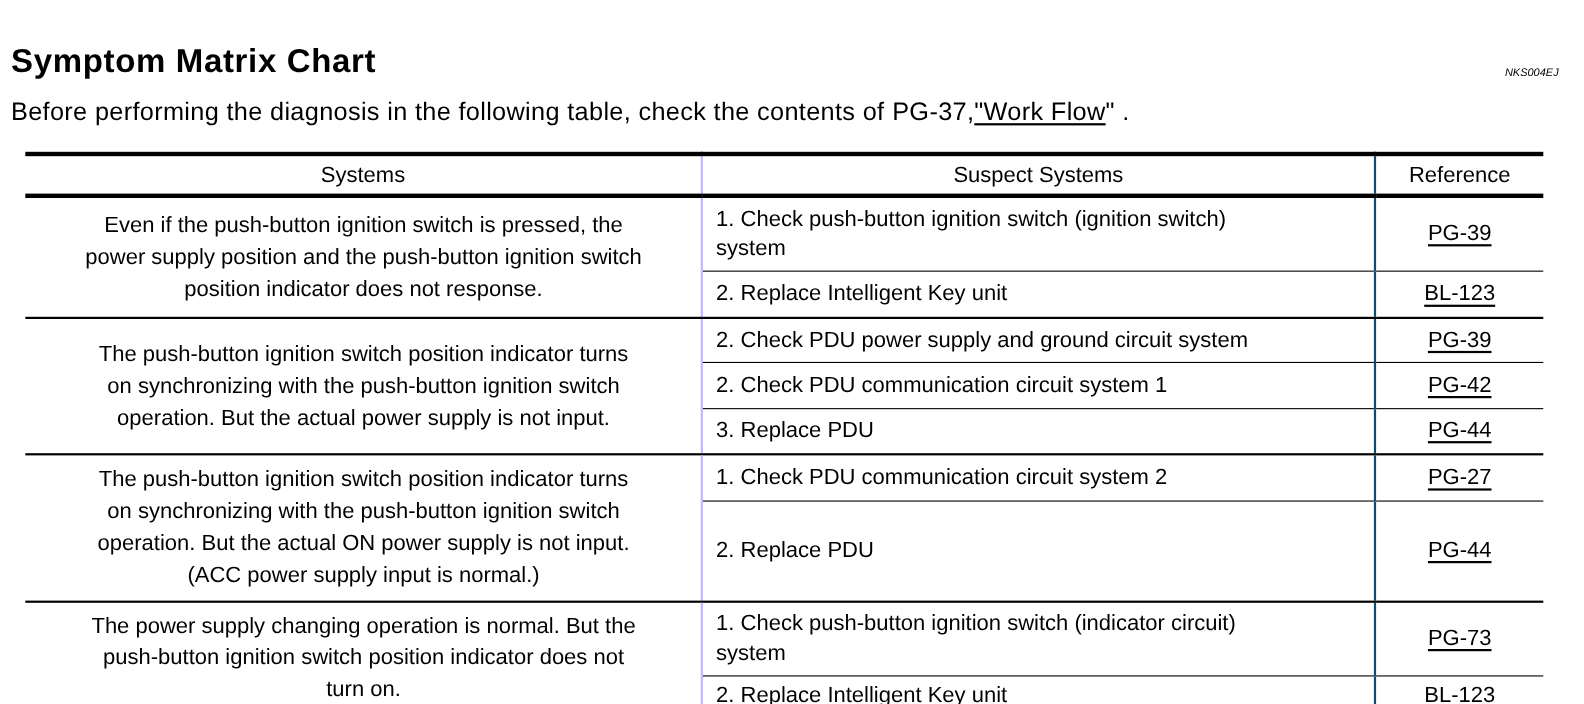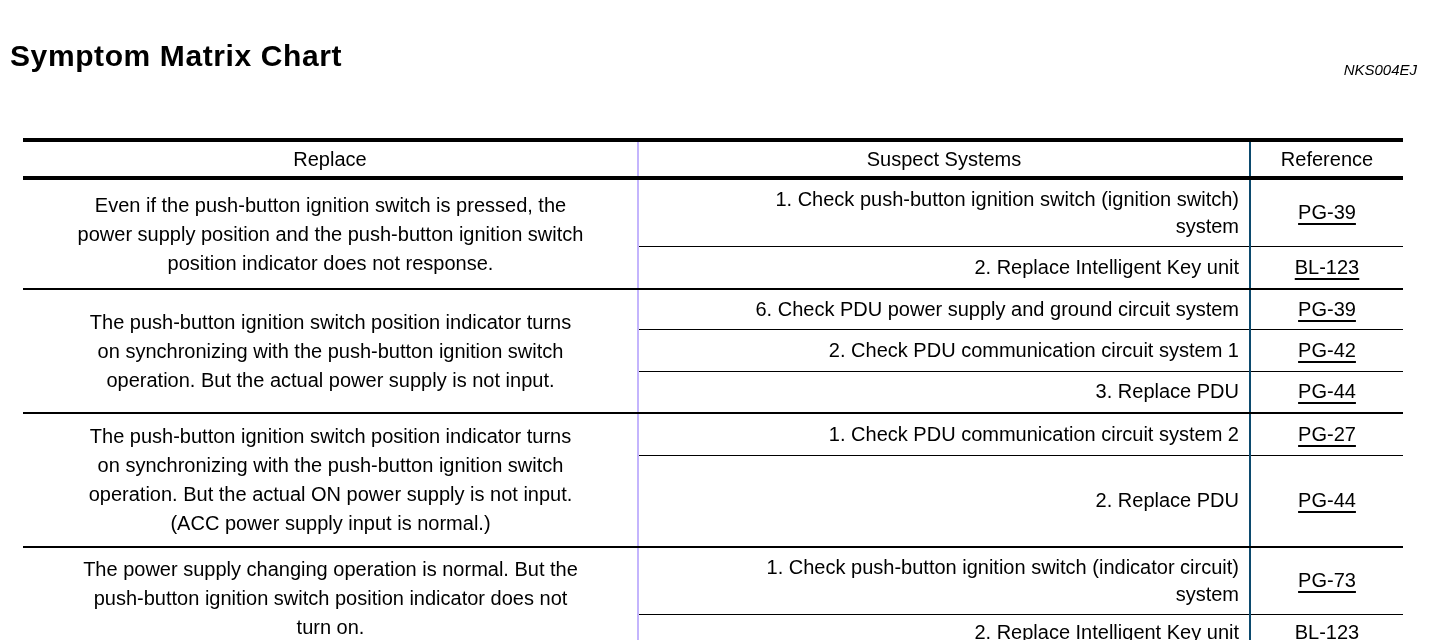--- a/index.html
+++ b/index.html
@@ -2,21 +2,21 @@
 <html><head>
 <meta charset="utf-8">
 <style>
   * { margin:0; padding:0; box-sizing:border-box; }
   html,body { width:1440px; height:640px; background:#ffffff; overflow:hidden;
               font-family:"Liberation Sans", sans-serif; color:#000; }
   .page { position:relative; width:1425px; height:640px;margin-top:37px; }
 
   .page-title { position:absolute; left:10px; top:2px; font-size:30px; font-weight:bold;
                 letter-spacing:0.6px; }
-  .doc-code { position:absolute; right:8px; top:24px; font-size:15px; font-style:italic; }
+  .doc-code { position:absolute; right:8px; top:24px; font-size:10px; font-style:italic; }
 
   .intro { position:absolute; left:10px; top:51px; font-size:23px; letter-spacing:0.3px;
            white-space:nowrap; }
   .intro .ref-chunk { margin-left:7px; }
   .intro .flow-link { text-decoration:underline; text-underline-offset:3px;
                       text-decoration-thickness:2px; color:#000; cursor:pointer; }
 
   table.matrix { position:absolute; left:23px; top:101px; width:1380px;
                  border-collapse:collapse; table-layout:fixed;
                  border-top:4px solid #000; border-bottom:5px solid #000;
@@ -27,46 +27,47 @@
 
   thead th { font-weight:normal; font-size:20px; height:38px; text-align:center;
              vertical-align:middle; border-bottom:4px solid #000; }
   th.sus-h, td.sus { border-left:2px solid #c4b5fd; }
   th.ref-h, td.ref { border-left:2px solid #0c4a6e; }
 
   td { vertical-align:middle; }
   td.sym { padding:6px 10px 6px 11px; line-height:29px; white-space:pre-line;
            border-bottom:2px solid #000;text-align:center; }
   td.sus { padding:4px 10px 4px 12px; line-height:27px; white-space:pre-line;
-           border-bottom:1px solid #000;text-align:right; }
+           border-bottom:1px solid #000; }
   td.ref { text-align:center; border-bottom:1px solid #000; }
   td.group-end { border-bottom:2px solid #000; }
   td.no-border { border-bottom:none; }
   a.ref-link { color:#000; text-decoration:underline; text-underline-offset:4px;
                text-decoration-thickness:2px; cursor:pointer; }
 </style>
 </head>
 <body>
 
 <div class="page">
 
   <h1 class="page-title">Symptom Matrix Chart</h1>
 
   <div class="doc-code">NKS004EJ</div>
 
+  <div class="intro"><span>Before performing the diagnosis in the following table, check the contents of</span><span class="ref-chunk">PG-37,</span><a class="flow-link">"Work Flow</a><span>" .</span></div>
 
   <table class="matrix">
     <colgroup>
       <col class="c-symptom">
         <col class="c-suspect">
         <col class="c-ref">
     </colgroup>
     <thead>
       <tr>
-        <th class="sym-h">Replace</th>
+        <th class="sym-h">Systems</th>
         <th class="sus-h">Suspect Systems</th>
         <th class="ref-h">Reference</th>
       </tr>
     </thead>
     <tbody id="matrix-body">
         <tr style="height: 68px;">
           <td class="sym" rowspan="2">Even if the push-button ignition switch is pressed, the
 power supply position and the push-button ignition switch
 position indicator does not response.</td>
           <td class="sus">1. Check push-button ignition switch (ignition switch)
@@ -74,21 +75,21 @@
           <td class="ref"><a class="ref-link">PG-39</a></td>
         </tr>
         <tr style="height: 43px;">
           <td class="sus group-end">2. Replace Intelligent Key unit</td>
           <td class="ref group-end"><a class="ref-link">BL-123</a></td>
         </tr>
         <tr style="height: 40px;">
           <td class="sym" rowspan="3">The push-button ignition switch position indicator turns
 on synchronizing with the push-button ignition switch
 operation. But the actual power supply is not input.</td>
-          <td class="sus">6. Check PDU power supply and ground circuit system</td>
+          <td class="sus">2. Check PDU power supply and ground circuit system</td>
           <td class="ref"><a class="ref-link">PG-39</a></td>
         </tr>
         <tr style="height: 42px;">
           <td class="sus">2. Check PDU communication circuit system 1</td>
           <td class="ref"><a class="ref-link">PG-42</a></td>
         </tr>
         <tr style="height: 42px;">
           <td class="sus group-end">3. Replace PDU</td>
           <td class="ref group-end"><a class="ref-link">PG-44</a></td>
         </tr>

